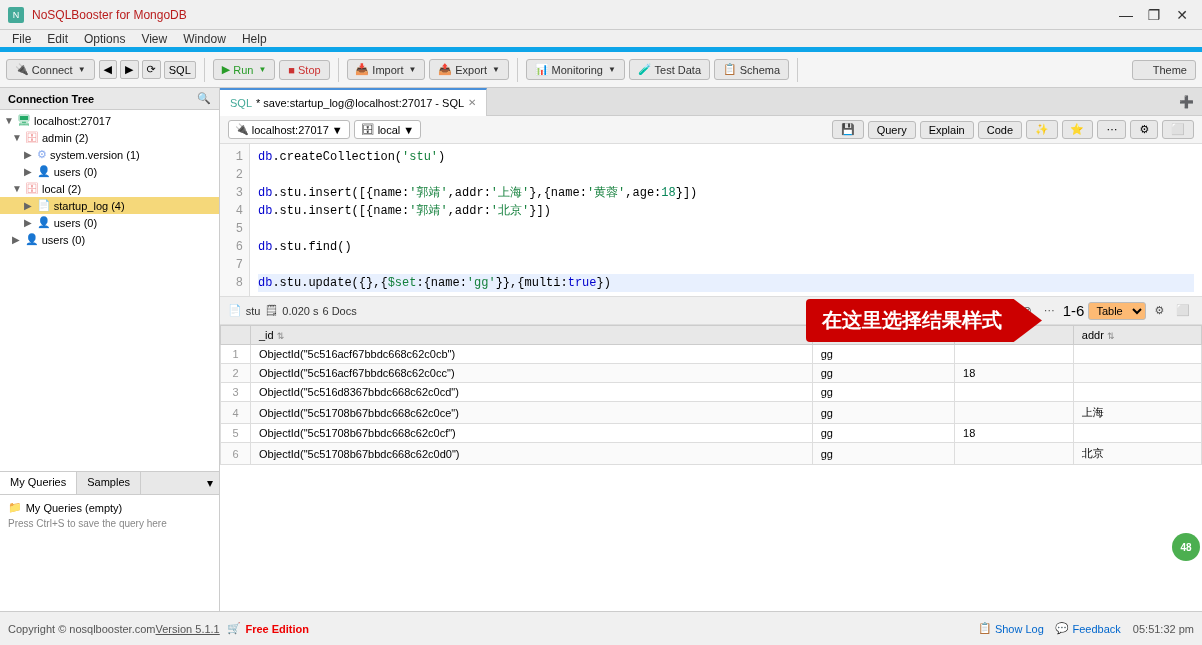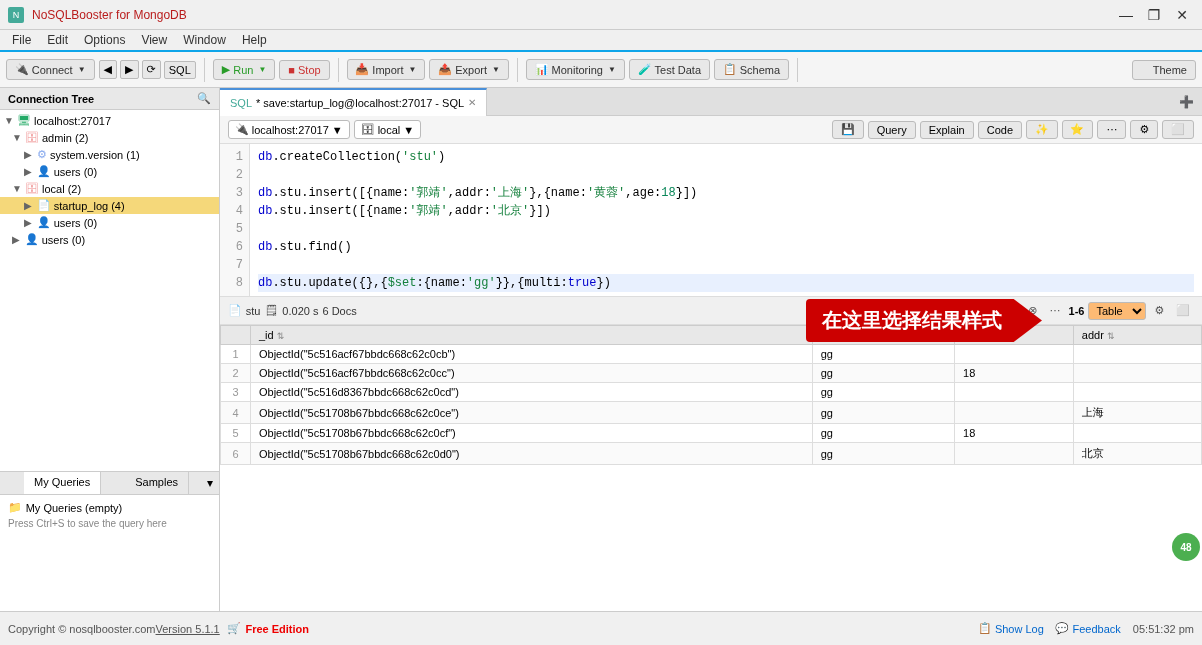--- a/index.html
+++ b/index.html
@@ -7,21 +7,21 @@
 
     
     .title-bar { background: #f0f0f0; height: 30px; display: flex; align-items: center; justify-content: space-between; padding: 0 8px; border-bottom: 1px solid #ccc; }
     .title-bar-left { display: flex; align-items: center; gap: 8px; font-size: 12px; }
     .title-bar-icon { width: 16px; height: 16px; background: #4a9; border-radius: 2px; display: inline-flex; align-items: center; justify-content: center; color: white; font-size: 9px; }
     .title-bar-title { font-size: 12px; color: #b91c1c; }
     .title-bar-controls { display: flex; gap: 4px; }
     .title-btn { width: 24px; height: 20px; border: none; background: transparent; cursor: pointer; display: flex; align-items: center; justify-content: center; font-size: 14px; color: #333; }
 
     
-    .menu-bar { background: #f0f0f0; height: 22px; display: flex; align-items: center; padding: 0 4px; border-bottom: 2px solid #0ea5e9; }
+    .menu-bar { background: #f0f0f0; height: 22px; display: flex; align-items: center; padding: 0 4px; border-bottom: 5px solid #0ea5e9; }
     .menu-item { padding: 2px 8px; font-size: 12px; color: #333; cursor: pointer; }
 
     
     .toolbar { background: #f5f5f5; height: 36px; display: flex; align-items: center; padding: 0 6px; border-bottom: 1px solid #ccc; gap: 4px; }
     .toolbar-btn { display: flex; align-items: center; gap: 3px; padding: 3px 8px; background: #e8e8e8; border: 1px solid #bbb; border-radius: 3px; cursor: pointer; font-size: 11px; color: #333; }
     .toolbar-sep { width: 1px; height: 24px; background: #ccc; margin: 0 4px; }
     .toolbar-right { margin-left: auto; padding-left: 20px; }
     .dropdown-arrow { font-size: 8px; margin-left: 2px; }
 
     
@@ -39,21 +39,21 @@
     .tree-expand { width: 10px; font-size: 10px; color: #666; }
     .icon-server { color: #2a6; }
     .icon-db { color: #e88; }
     .icon-coll { color: #e8a; }
     .icon-user { color: #88e; }
     .icon-sys { color: #8ae; }
 
     
     .sidebar-bottom { height: 140px; border-top: 1px solid #ccc; display: flex; flex-direction: column; }
     .sidebar-tabs { display: flex; background: #e8e8e8; border-bottom: 1px solid #ccc; }
-    .sidebar-tab { padding: 4px 10px; font-size: 11px; cursor: pointer; border-right: 1px solid #ccc; margin-left: 24px; }
+    .sidebar-tab { padding: 4px 10px; font-size: 11px; cursor: pointer; border-right: 1px solid #ccc; }
     .sidebar-tab.active { background: #fff; }
     .sidebar-tab-arrow { margin-left: auto; padding: 4px 6px; cursor: pointer; }
     .sidebar-tab-content { flex: 1; padding: 4px 8px; font-size: 11px; overflow-y: auto; }
     .query-item { display: flex; align-items: center; gap: 4px; padding: 2px 0; }
     .hint-text { color: #888; font-size: 10px; padding: 2px 0; }
 
     
     .content-area { flex: 1; display: flex; flex-direction: column; overflow: hidden; background: #f5f5f5; }
 
     
@@ -329,21 +329,21 @@
             <span>🗒</span>
             <span>0.020 s</span>
             <span>6 Docs</span>
           </div>
           <div class="results-toolbar-right">
             <button class="rt-btn">⧉</button>
             <button class="rt-btn">🔍</button>
             <button class="rt-btn">📤</button>
             <button class="rt-btn">⊗</button>
             <button class="rt-btn">⋯</button>
-            <span style="font-size:11px;font-weight:bold;">1-6</span>
+            <span style="font-size:15px;">1-6</span>
             <select class="view-select">
               <option>Table</option>
               <option>JSON</option>
               <option>Tree</option>
             </select>
             <button class="rt-btn">⚙</button>
             <button class="rt-btn">⬜</button>
           </div>
         </div>
 

